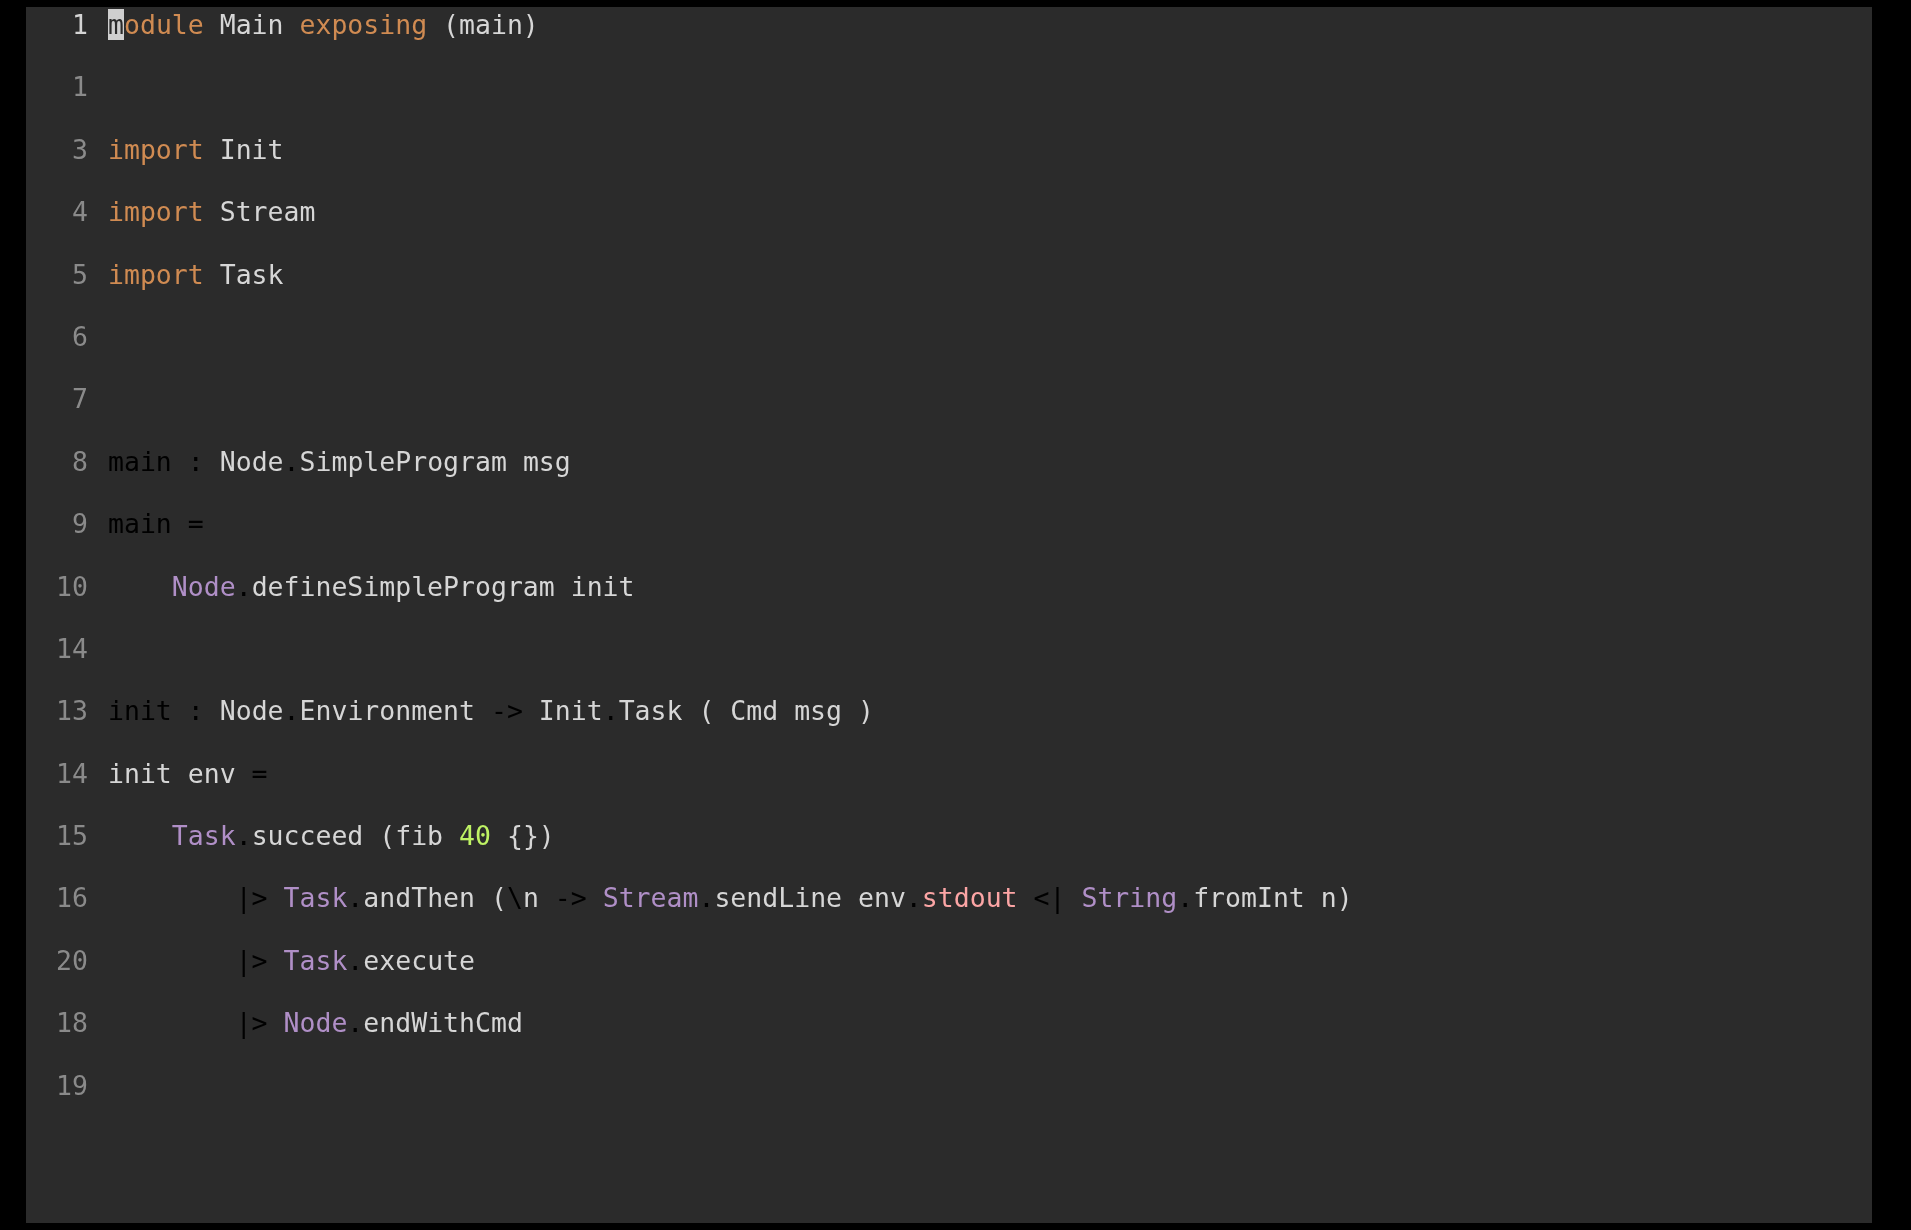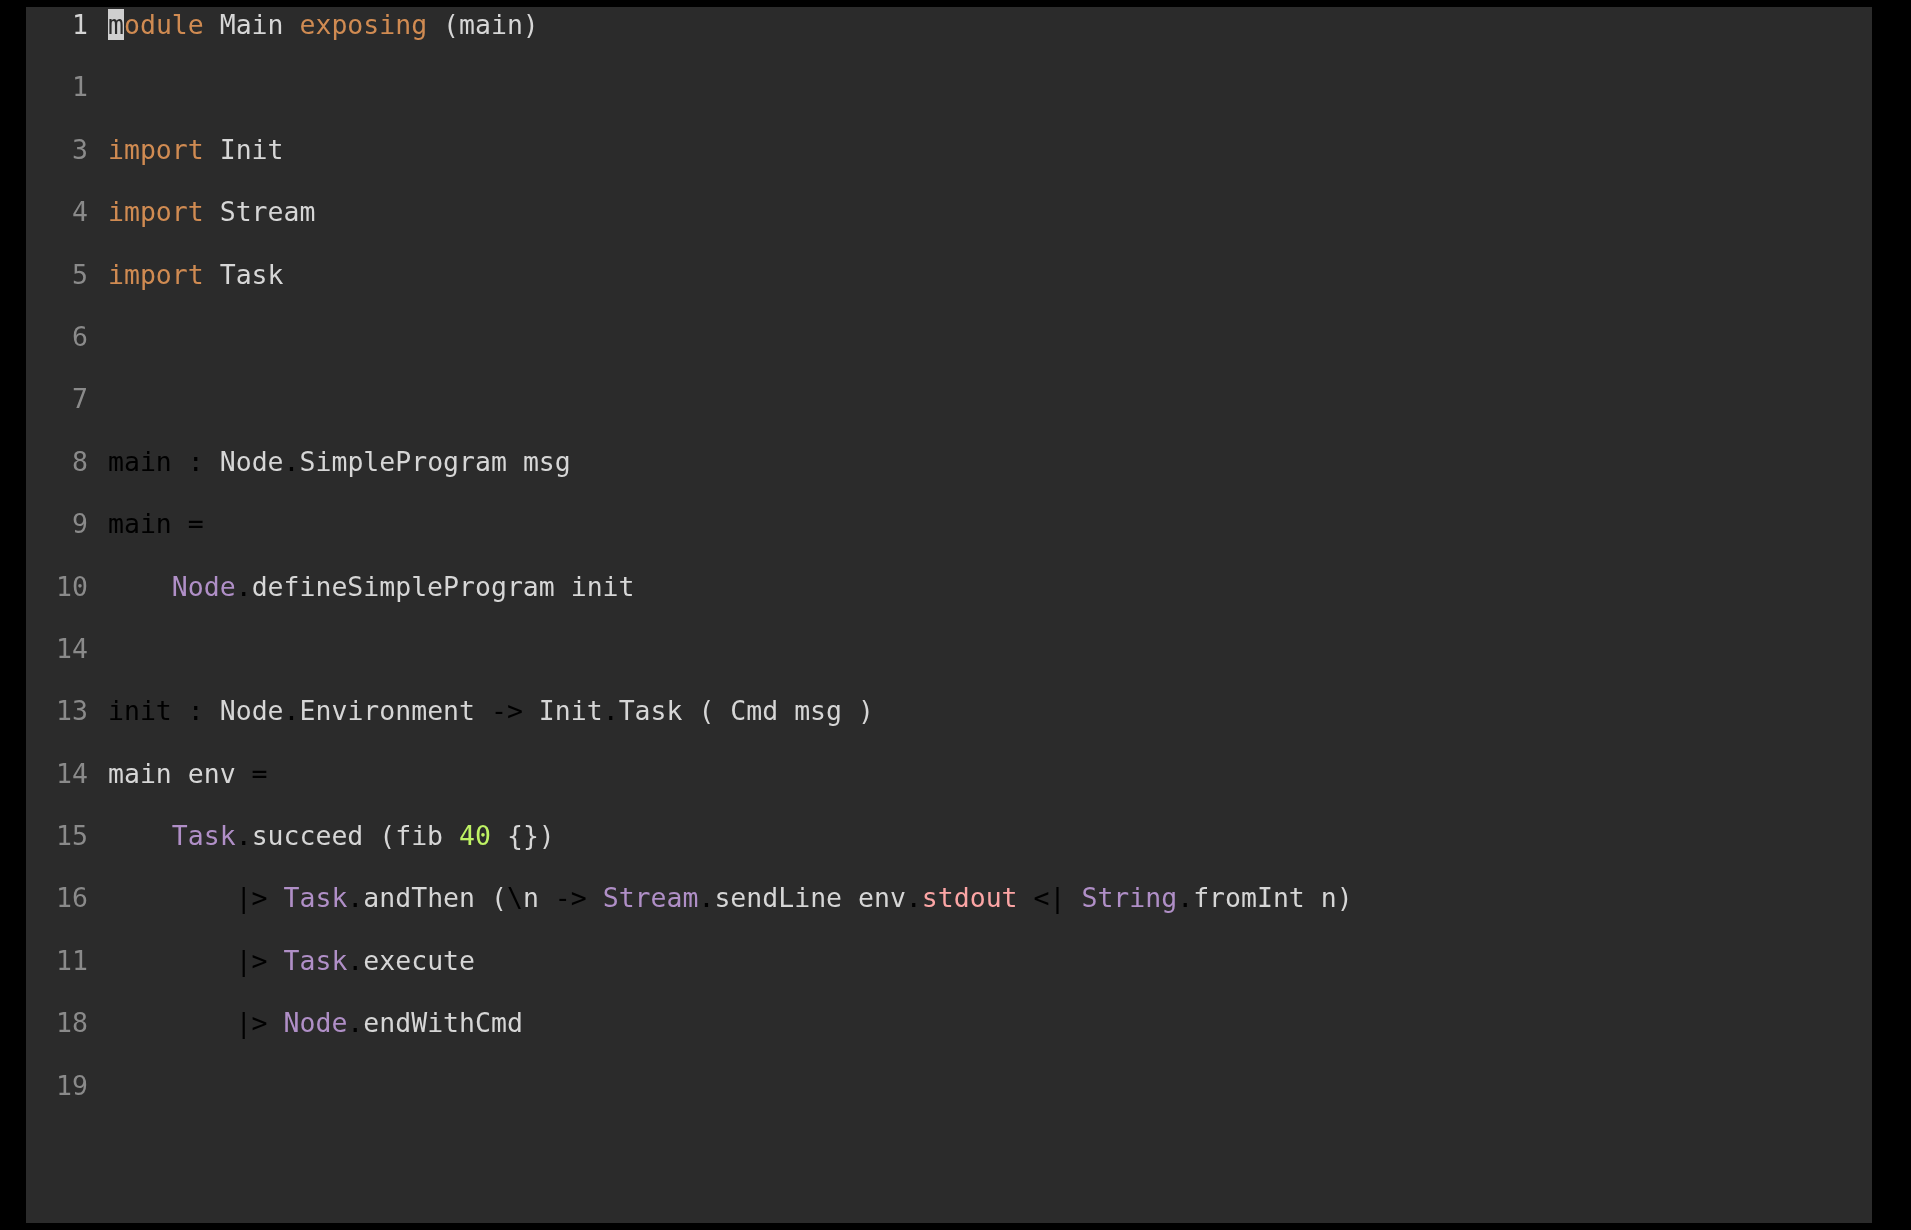--- a/index.html
+++ b/index.html
@@ -78,24 +78,24 @@
 <span class="code-line"><span class="gutter">3</span><span class="src"><span class="t-keyword">import</span><span class="t-plain"> Init</span></span></span>
 <span class="code-line"><span class="gutter">4</span><span class="src"><span class="t-keyword">import</span><span class="t-plain"> Stream</span></span></span>
 <span class="code-line"><span class="gutter">5</span><span class="src"><span class="t-keyword">import</span><span class="t-plain"> Task</span></span></span>
 <span class="code-line"><span class="gutter">6</span><span class="src"></span></span>
 <span class="code-line"><span class="gutter">7</span><span class="src"></span></span>
 <span class="code-line"><span class="gutter">8</span><span class="src"><span class="t-function">main</span><span class="t-plain"> </span><span class="t-operator">:</span><span class="t-plain"> Node</span><span class="t-operator">.</span><span class="t-plain">SimpleProgram msg</span></span></span>
 <span class="code-line"><span class="gutter">9</span><span class="src"><span class="t-function">main</span><span class="t-plain"> </span><span class="t-operator">=</span></span></span>
 <span class="code-line"><span class="gutter">10</span><span class="src"><span class="t-plain">    </span><span class="t-module">Node</span><span class="t-operator">.</span><span class="t-plain">defineSimpleProgram init</span></span></span>
 <span class="code-line"><span class="gutter">14</span><span class="src"></span></span>
 <span class="code-line"><span class="gutter">13</span><span class="src"><span class="t-function">init</span><span class="t-plain"> </span><span class="t-operator">:</span><span class="t-plain"> Node</span><span class="t-operator">.</span><span class="t-plain">Environment </span><span class="t-operator">-&gt;</span><span class="t-plain"> Init</span><span class="t-operator">.</span><span class="t-plain">Task ( Cmd msg )</span></span></span>
-<span class="code-line"><span class="gutter">14</span><span class="src"><span class="t-plain">main env </span><span class="t-operator">=</span></span></span>
+<span class="code-line"><span class="gutter">14</span><span class="src"><span class="t-plain">init env </span><span class="t-operator">=</span></span></span>
 <span class="code-line"><span class="gutter">15</span><span class="src"><span class="t-plain">    </span><span class="t-module">Task</span><span class="t-operator">.</span><span class="t-plain">succeed (fib </span><span class="t-number">40</span><span class="t-plain"> {})</span></span></span>
 <span class="code-line"><span class="gutter">16</span><span class="src"><span class="t-plain">        </span><span class="t-operator">|&gt;</span><span class="t-plain"> </span><span class="t-module">Task</span><span class="t-operator">.</span><span class="t-plain">andThen (</span><span class="t-operator">\</span><span class="t-plain">n </span><span class="t-operator">-&gt;</span><span class="t-plain"> </span><span class="t-module">Stream</span><span class="t-operator">.</span><span class="t-plain">sendLine env</span><span class="t-operator">.</span><span class="t-field">stdout</span><span class="t-plain"> </span><span class="t-operator">&lt;|</span><span class="t-plain"> </span><span class="t-module">String</span><span class="t-operator">.</span><span class="t-plain">fromInt n)</span></span></span>
-<span class="code-line"><span class="gutter">11</span><span class="src"><span class="t-plain">        </span><span class="t-operator">|&gt;</span><span class="t-plain"> </span><span class="t-module">Task</span><span class="t-operator">.</span><span class="t-plain">execute</span></span></span>
+<span class="code-line"><span class="gutter">20</span><span class="src"><span class="t-plain">        </span><span class="t-operator">|&gt;</span><span class="t-plain"> </span><span class="t-module">Task</span><span class="t-operator">.</span><span class="t-plain">execute</span></span></span>
 <span class="code-line"><span class="gutter">18</span><span class="src"><span class="t-plain">        </span><span class="t-operator">|&gt;</span><span class="t-plain"> </span><span class="t-module">Node</span><span class="t-operator">.</span><span class="t-plain">endWithCmd</span></span></span>
 <span class="code-line"><span class="gutter">19</span><span class="src"></span></span>
 
 
 
 
 
 
 
 

